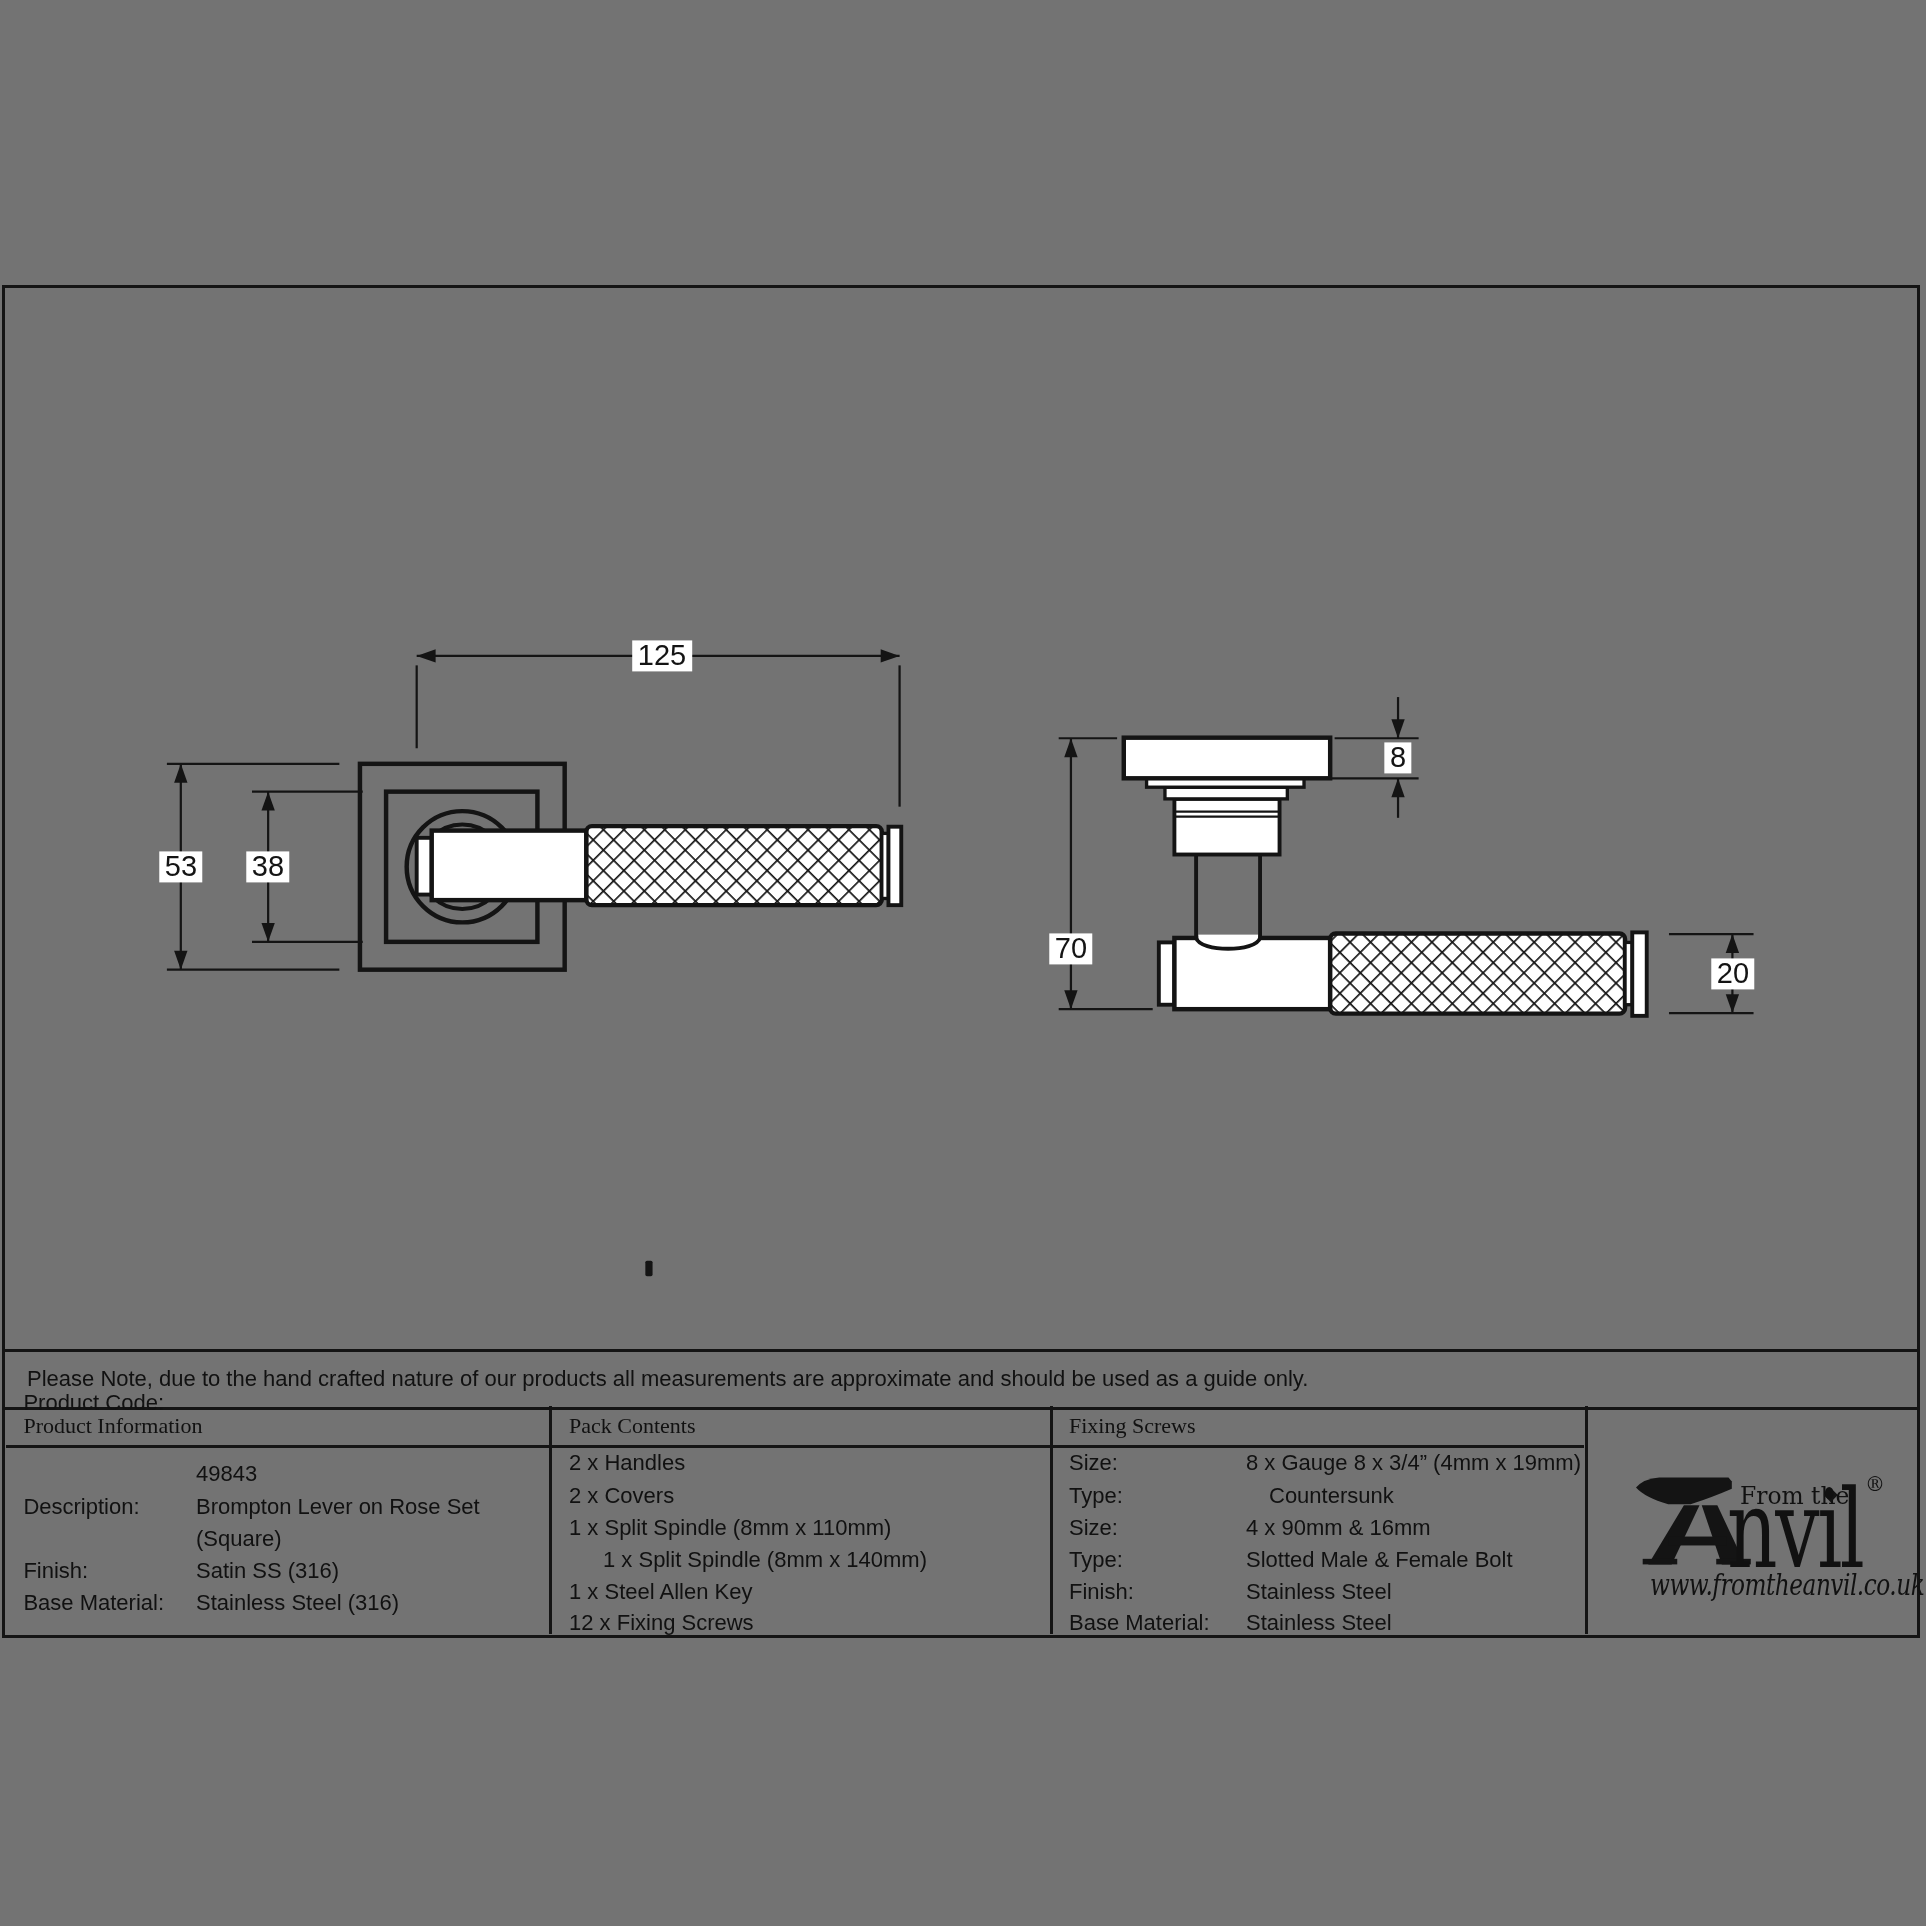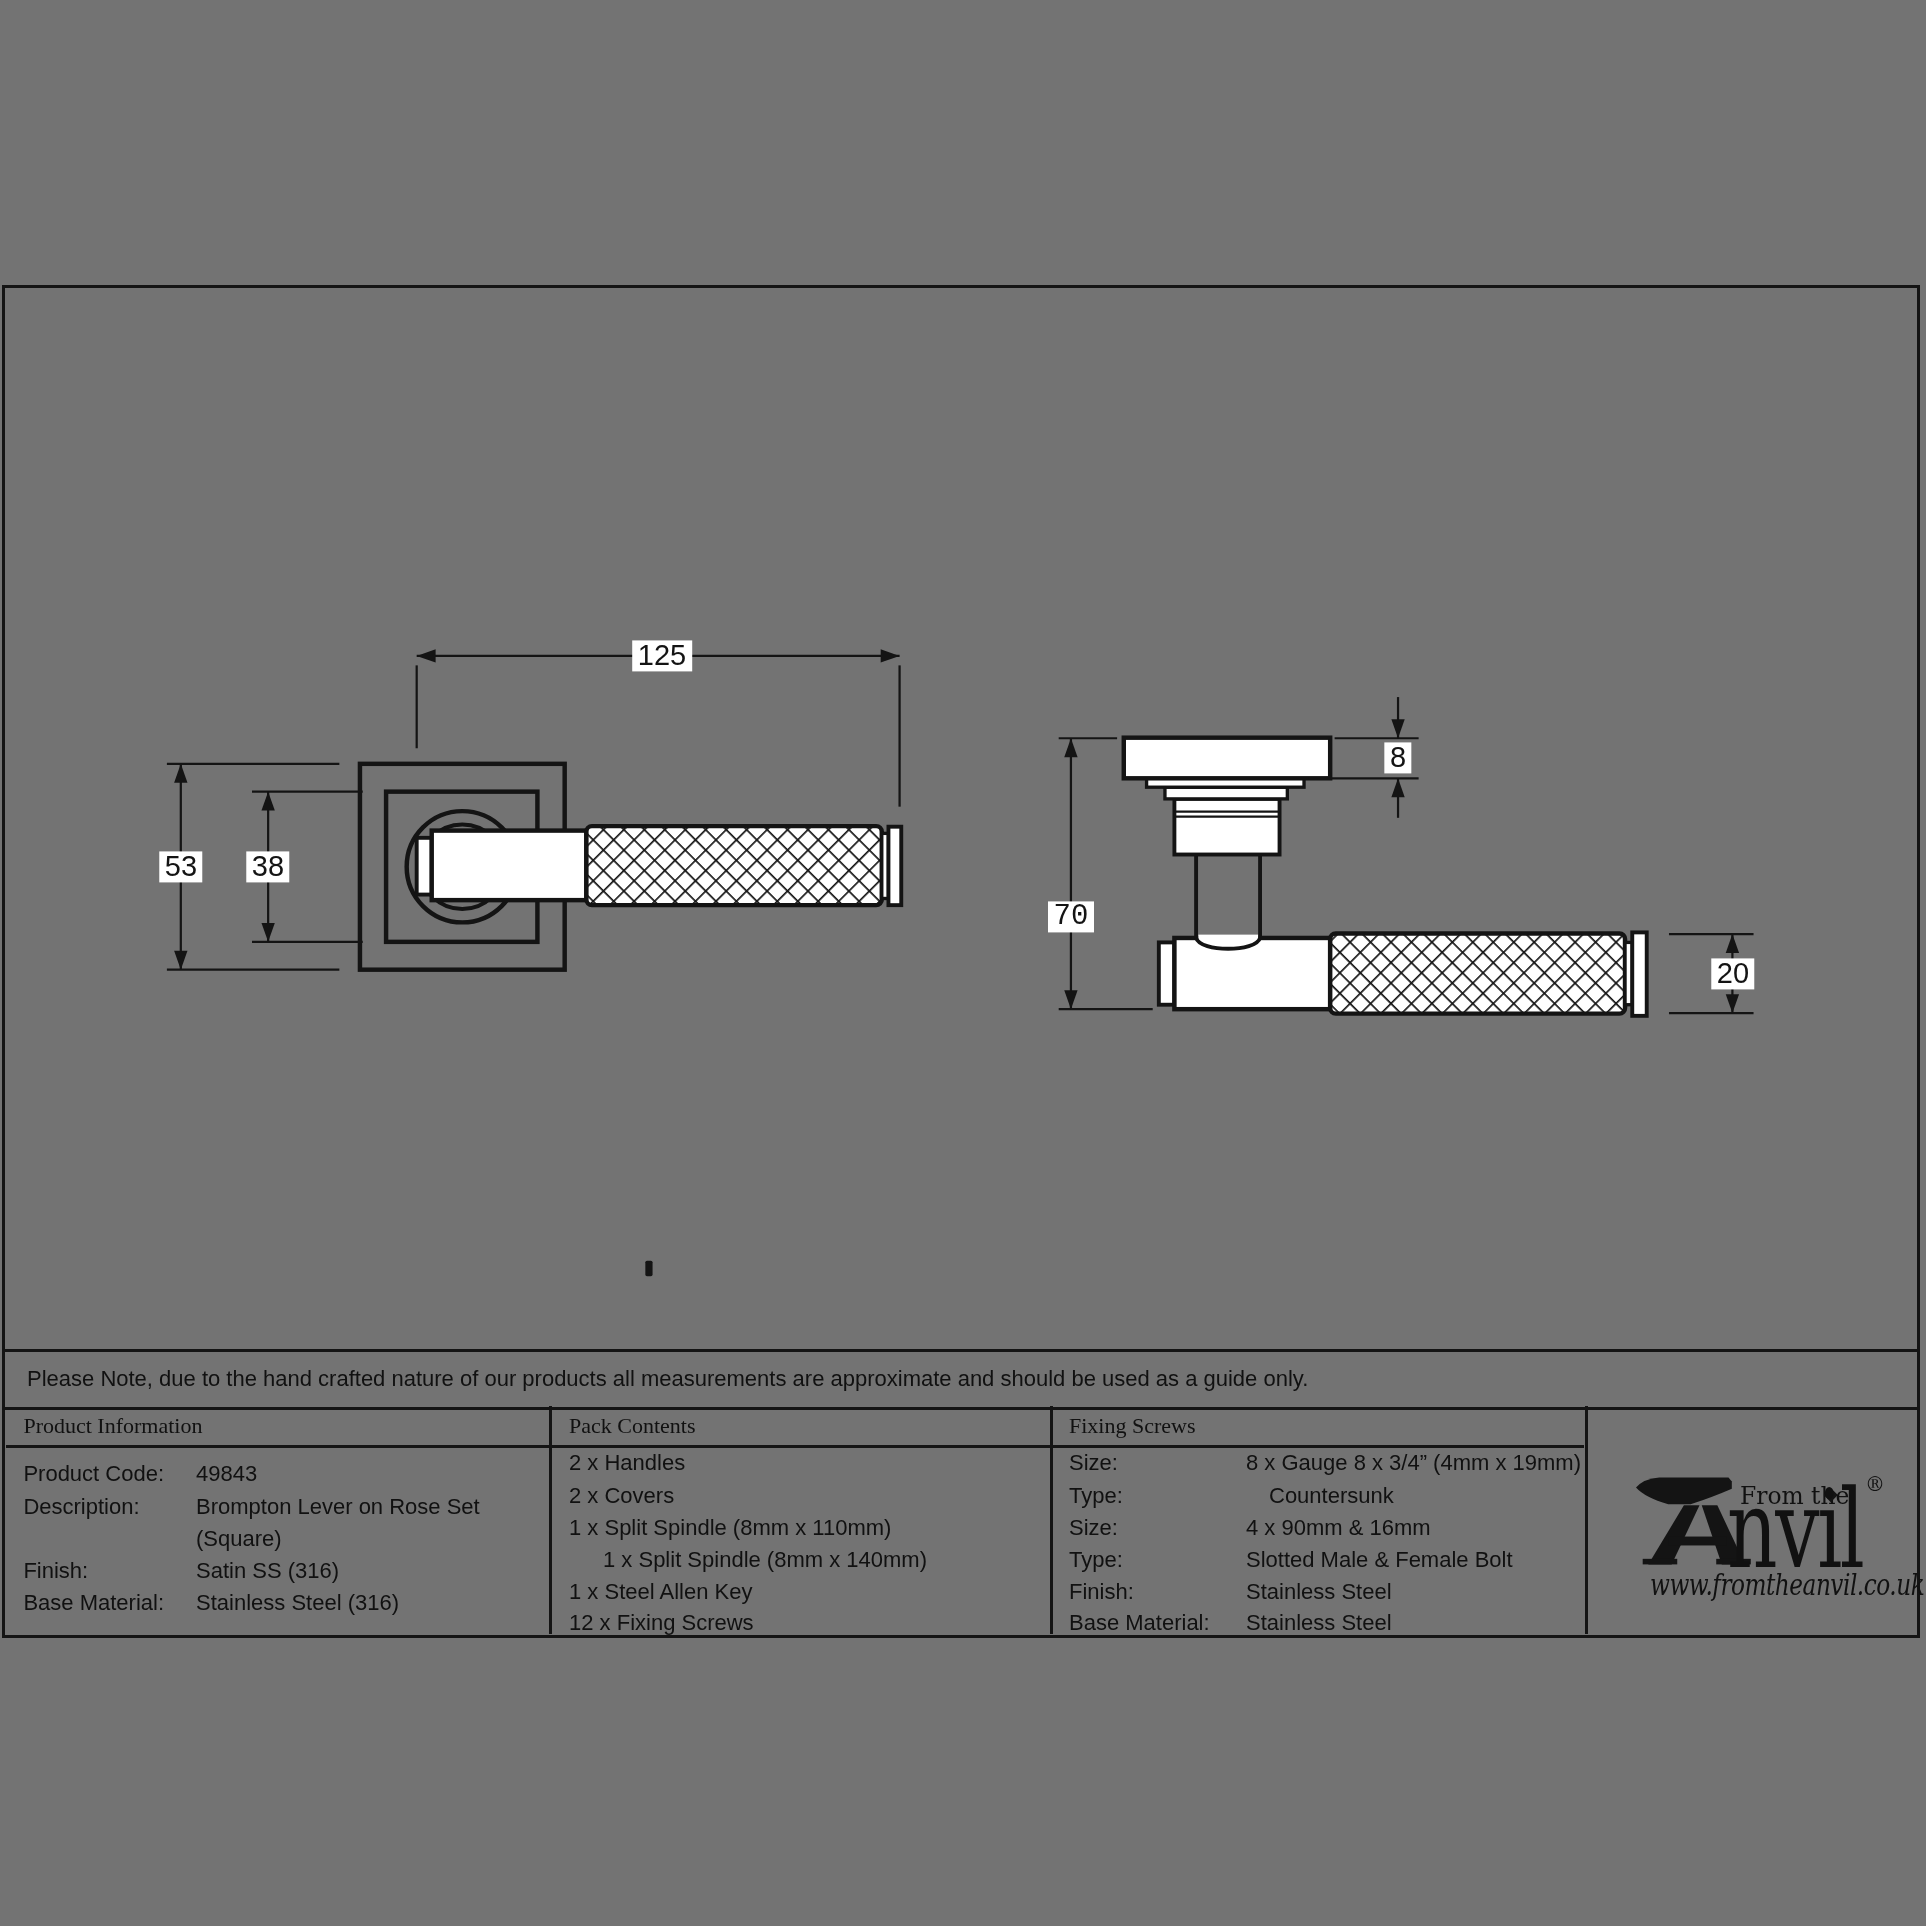--- a/index.html
+++ b/index.html
@@ -116,39 +116,39 @@
         <polygon points="3114,1821 3102,1787 3126,1787" fill="#141414" stroke="none"></polygon>
       </g>
     </g>
 
     <rect x="1160" y="2266" width="13" height="28" rx="3" fill="#141414" stroke="none"></rect>
   </svg>
 
   <span class="dim" style="left:662px;top:656px;">125</span>
   <span class="dim" style="left:181px;top:867px;">53</span>
   <span class="dim" style="left:268px;top:867px;">38</span>
-  <span class="dim" style="left:1071px;top:917px;font-family:Liberation Mono, monospace;">70</span>
+  <span class="dim" style="left:1071px;top:949px;">70</span>
   <span class="dim" style="left:1398px;top:758px;">8</span>
   <span class="dim" style="left:1733px;top:974px;">20</span>
 
   <div id="outer-frame" class="abs"></div>
   <div id="note-row" class="abs"></div>
   <span class="t" style="left:27px;top:1379px;">Please Note, due to the hand crafted nature of our products all measurements are approximate and should be used as a guide only.</span>
 
   <div class="abs vline" style="left:549px;top:1406px;height:228px;"></div>
   <div class="abs vline" style="left:1050px;top:1406px;height:228px;"></div>
   <div class="abs vline" style="left:1585px;top:1406px;height:228px;"></div>
 
   <div class="abs hline" style="left:6.1px;top:1445px;width:1578px;"></div>
 
   <span class="t hdr" style="left:23.4px;top:1426px;">Product Information</span>
   <span class="t hdr" style="left:569px;top:1426px;">Pack Contents</span>
   <span class="t hdr" style="left:1069px;top:1426px;">Fixing Screws</span>
 
-  <span class="t" style="left:23.4px;top:1474px;">Product Code:</span>
+  <span class="t" style="left:23.4px;top:1403px;">Product Code:</span>
   <span class="t" style="left:196px;top:1474px;">49843</span>
   <span class="t" style="left:23.4px;top:1507px;">Description:</span>
   <span class="t" style="left:196px;top:1507px;">Brompton Lever on Rose Set</span>
   <span class="t" style="left:196px;top:1539px;">(Square)</span>
   <span class="t" style="left:23.4px;top:1571px;">Finish:</span>
   <span class="t" style="left:196px;top:1571px;">Satin SS (316)</span>
   <span class="t" style="left:23.4px;top:1603px;">Base Material:</span>
   <span class="t" style="left:196px;top:1603px;">Stainless Steel (316)</span>
 
   <span class="t" style="left:569px;top:1463px;">2 x Handles</span>

